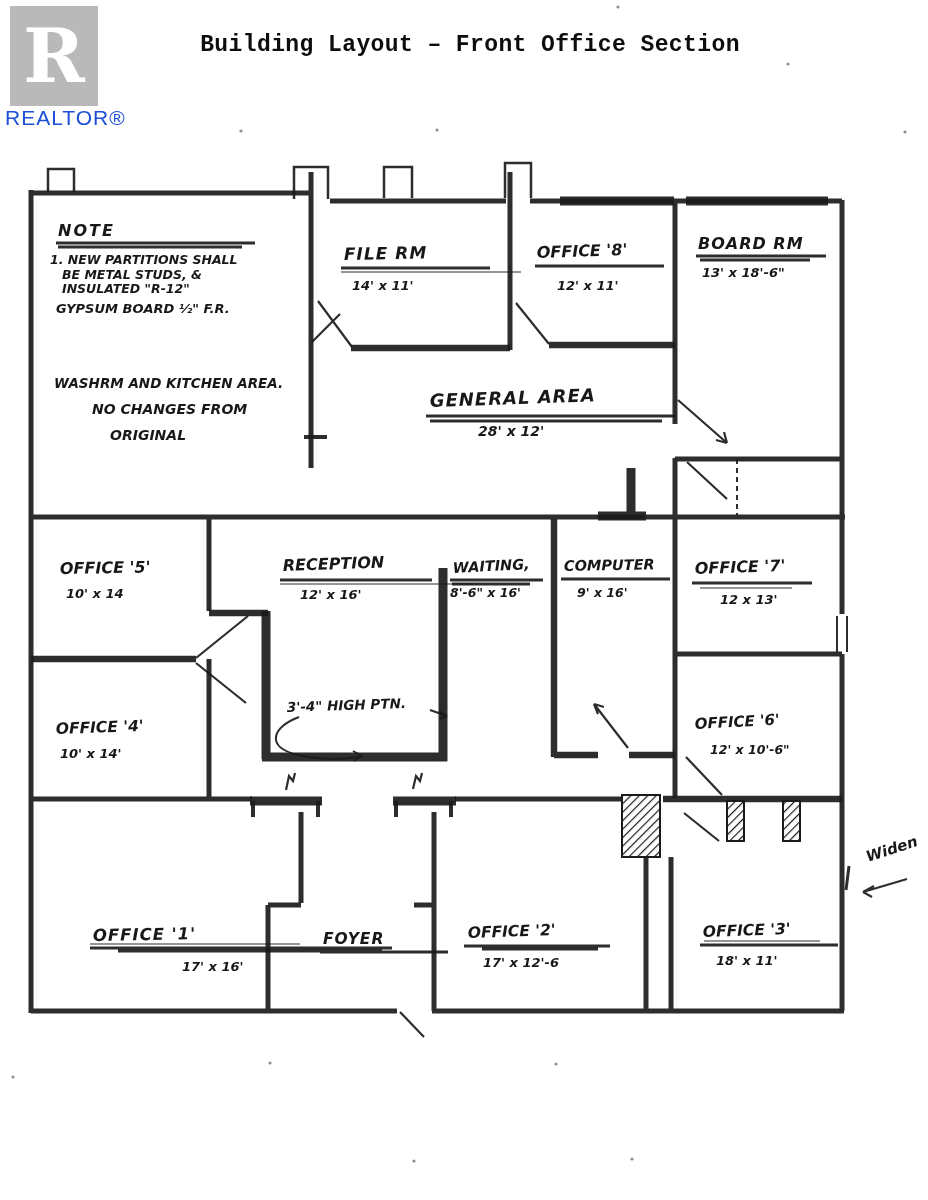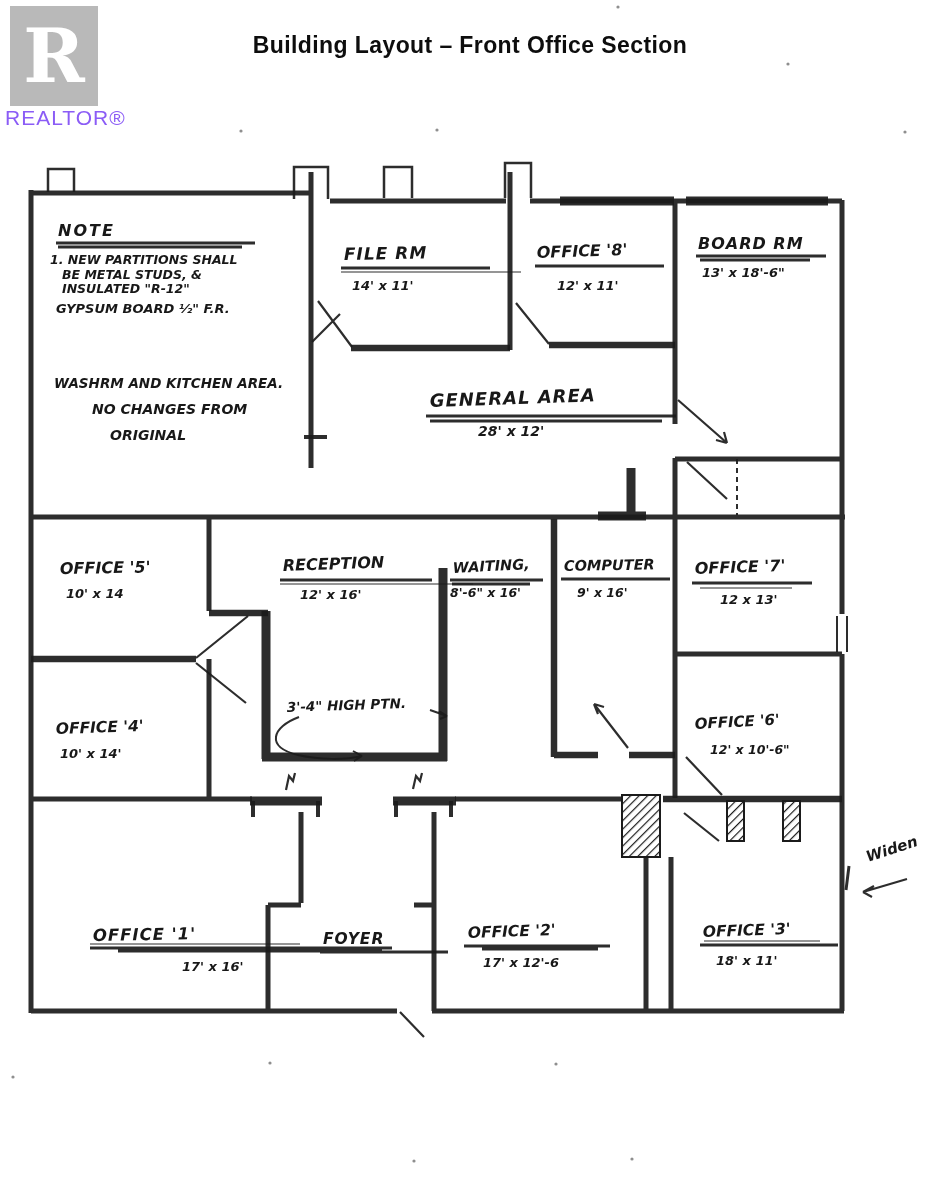--- a/index.html
+++ b/index.html
@@ -1,24 +1,24 @@
 <!DOCTYPE html>
 <html><head>
 <meta charset="utf-8">
 <style>
   html,body{margin:0;padding:0;background:#fff;}
   .page{position:relative;width:928px;height:1200px;background:#ffffff;overflow:hidden;
         font-family:"Liberation Sans",sans-serif;}
   .logo-box{position:absolute;left:10px;top:6px;width:88px;height:100px;background:#b9b9b9;
             display:flex;align-items:center;justify-content:center;}
   .logo-r{color:#ffffff;font-family:"DejaVu Serif",serif;font-weight:900;font-size:74px;line-height:1;}
-  .logo-label{position:absolute;left:5px;top:106px;color:#8b5cf6;font-size:21px;letter-spacing:1px;
+  .logo-label{position:absolute;left:5px;top:106px;color:#1d4ed8;font-size:21px;letter-spacing:1px;
               font-family:"Liberation Sans",sans-serif;}
   .doc-title{position:absolute;top:32px;left:160px;width:620px;text-align:center;
-             font-family:Liberation Sans, sans-serif;font-weight:bold;font-size:23px;color:#0d0d0d;
+             font-family:Liberation Mono, monospace;font-weight:bold;font-size:23px;color:#0d0d0d;
              letter-spacing:.4px;}
   svg.plan{position:absolute;left:0;top:0;}
   .hw{font-family:"DejaVu Sans",sans-serif;font-style:italic;font-weight:bold;fill:#181818;}
   .wl{stroke:#1b1b1b;fill:none;stroke-linecap:butt;opacity:.92;}
 </style>
 </head>
 <body>
 
 <div class="page">
 

